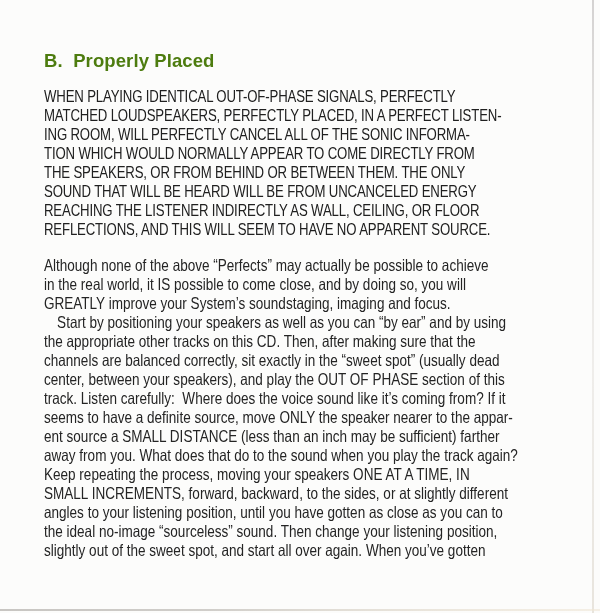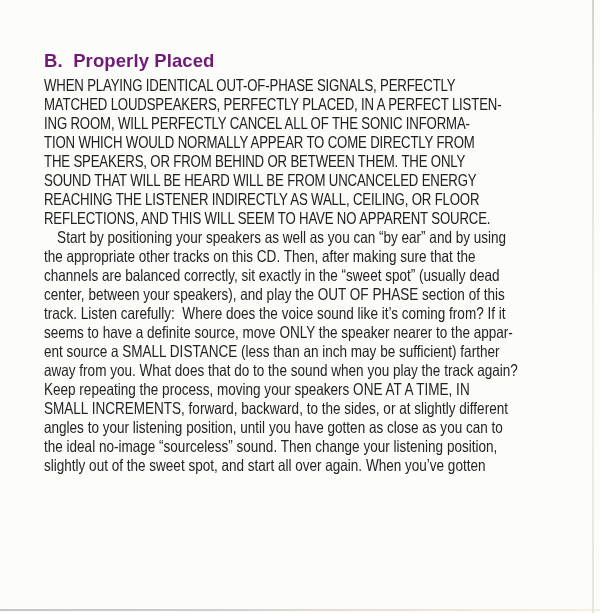--- a/index.html
+++ b/index.html
@@ -20,25 +20,25 @@
     width: 515px;
     color: #242424;
     font-size: 16.5px;
     line-height: 19px;
   }
   .heading {
     font-weight: bold;
     font-size: 18.5px;
     line-height: 19px;
     white-space: pre;
-    color: #701a75;
+    color: #4d7c0f;
     letter-spacing: 0.1px;
   }
   .para { margin: 0; }
-  .para.gap-above { margin-top: 6px; }
+  .para.gap-above { margin-top: 17px; }
   .line {
     white-space: pre;
     transform: scaleX(0.82);
     transform-origin: 0 50%;
   }
   .para.caps .line {
     transform: scaleX(0.80);
     letter-spacing: -0.2px;
     color: #202020;
   }
@@ -69,20 +69,25 @@
         <div class="para caps gap-above">
           <div class="line">WHEN PLAYING IDENTICAL OUT-OF-PHASE SIGNALS, PERFECTLY</div>
           <div class="line">MATCHED LOUDSPEAKERS, PERFECTLY PLACED, IN A PERFECT LISTEN-</div>
           <div class="line">ING ROOM, WILL PERFECTLY CANCEL ALL OF THE SONIC INFORMA-</div>
           <div class="line">TION WHICH WOULD NORMALLY APPEAR TO COME DIRECTLY FROM</div>
           <div class="line">THE SPEAKERS, OR FROM BEHIND OR BETWEEN THEM. THE ONLY</div>
           <div class="line">SOUND THAT WILL BE HEARD WILL BE FROM UNCANCELED ENERGY</div>
           <div class="line">REACHING THE LISTENER INDIRECTLY AS WALL, CEILING, OR FLOOR</div>
           <div class="line">REFLECTIONS, AND THIS WILL SEEM TO HAVE NO APPARENT SOURCE.</div>
         </div>
+        <div class="para body gap-above">
+          <div class="line">Although none of the above “Perfects” may actually be possible to achieve</div>
+          <div class="line">in the real world, it IS possible to come close, and by doing so, you will</div>
+          <div class="line">GREATLY improve your System’s soundstaging, imaging and focus.</div>
+        </div>
         <div class="para body">
           <div class="line indent">Start by positioning your speakers as well as you can “by ear” and by using</div>
           <div class="line">the appropriate other tracks on this CD. Then, after making sure that the</div>
           <div class="line">channels are balanced correctly, sit exactly in the “sweet spot” (usually dead</div>
           <div class="line">center, between your speakers), and play the OUT OF PHASE section of this</div>
           <div class="line">track. Listen carefully:  Where does the voice sound like it’s coming from? If it</div>
           <div class="line">seems to have a definite source, move ONLY the speaker nearer to the appar-</div>
           <div class="line">ent source a SMALL DISTANCE (less than an inch may be sufficient) farther</div>
           <div class="line">away from you. What does that do to the sound when you play the track again?</div>
           <div class="line">Keep repeating the process, moving your speakers ONE AT A TIME, IN</div>

